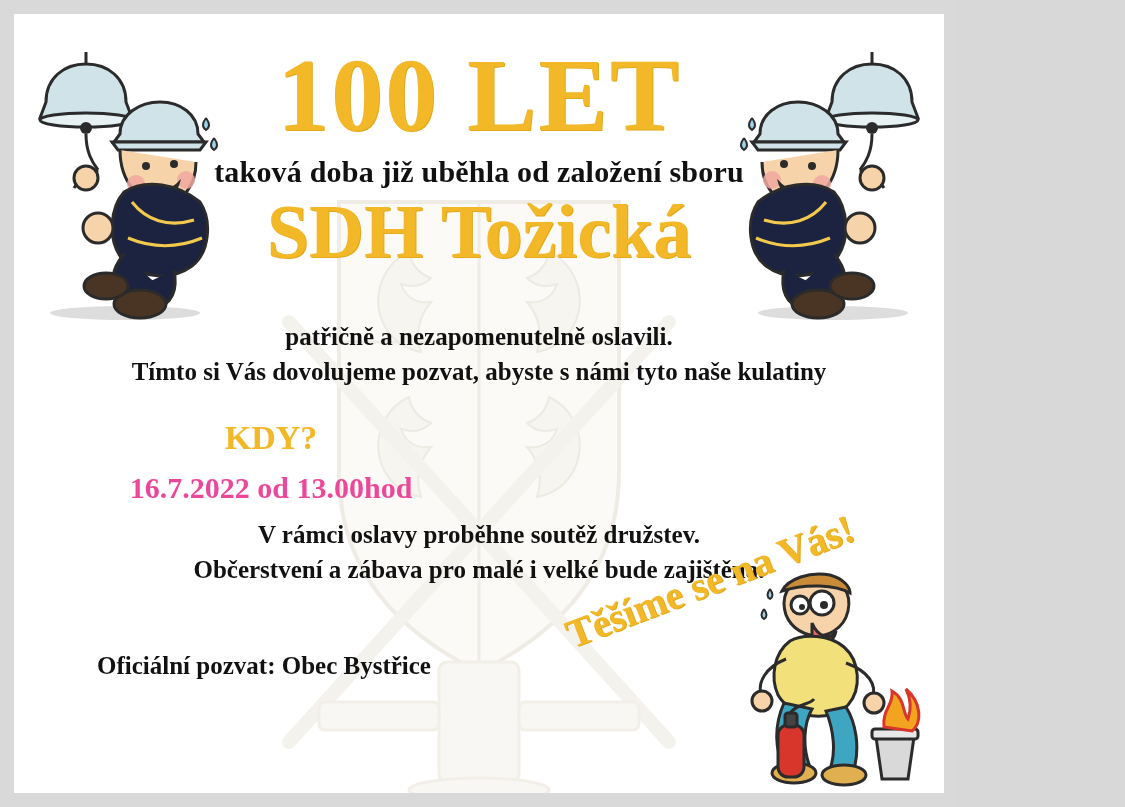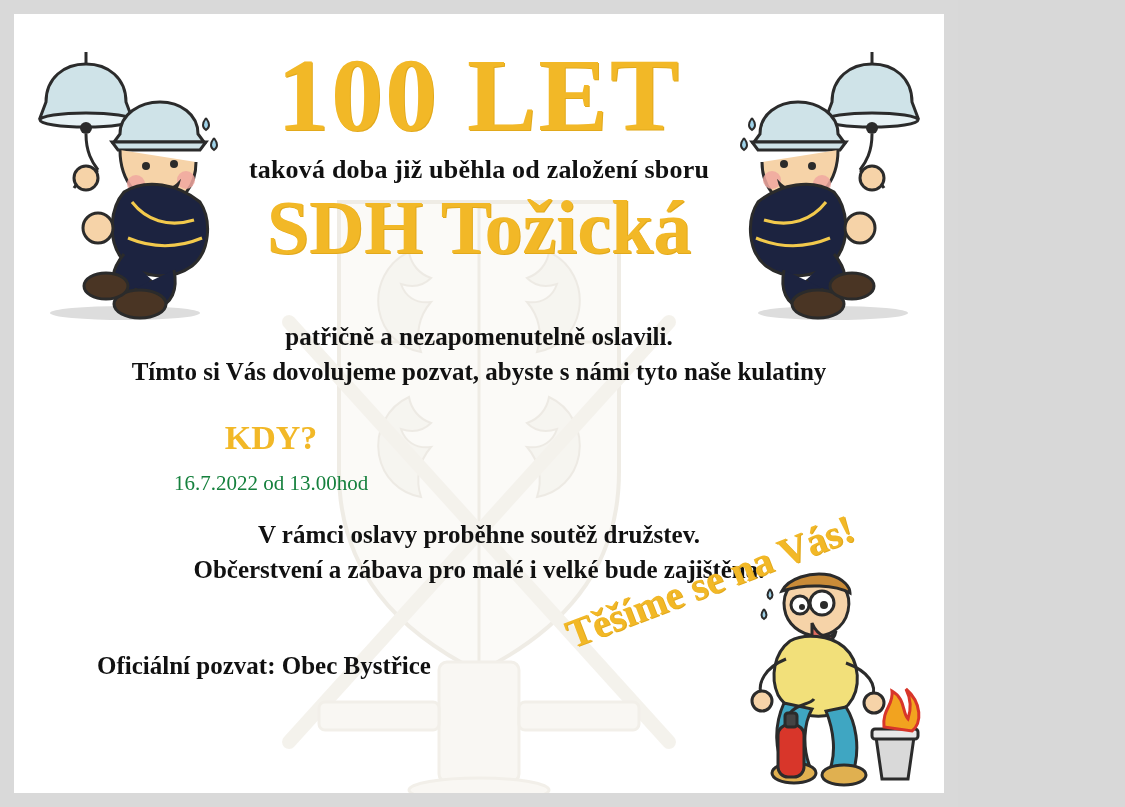--- a/index.html
+++ b/index.html
@@ -49,21 +49,21 @@
   .title-100 {
     font-size: 104px;
     font-weight: bold;
     color: #f2b827;
     letter-spacing: 2px;
     line-height: 1.05;
     margin: 0;
     text-shadow: 1px 1px 0 #e2a91c;
   }
   .subtitle-line {
-    font-size: 26px;
+    font-size: 30px;
     font-weight: bold;
     color: #111111;
     margin: 6px 0 0 0;
     letter-spacing: 0.2px;
   }
   .title-sdh {
     font-size: 76px;
     font-weight: bold;
     color: #f2b827;
     margin: 0;
@@ -96,23 +96,23 @@
     width: 46%;
     text-align: center;
   }
   .col .label {
     font-size: 34px;
     font-weight: bold;
     color: #f2b827;
     margin-bottom: 14px;
   }
   .col .value {
-    font-size: 21px;
-    font-weight: normal;
-    color: #15803d;
+    font-size: 30px;
+    font-weight: bold;
+    color: #ec4899;
   }
 
   .details {
     position: absolute;
     left: 0;
     right: 0;
     top: 503px;
     text-align: center;
     font-size: 25px;
     font-weight: bold;

